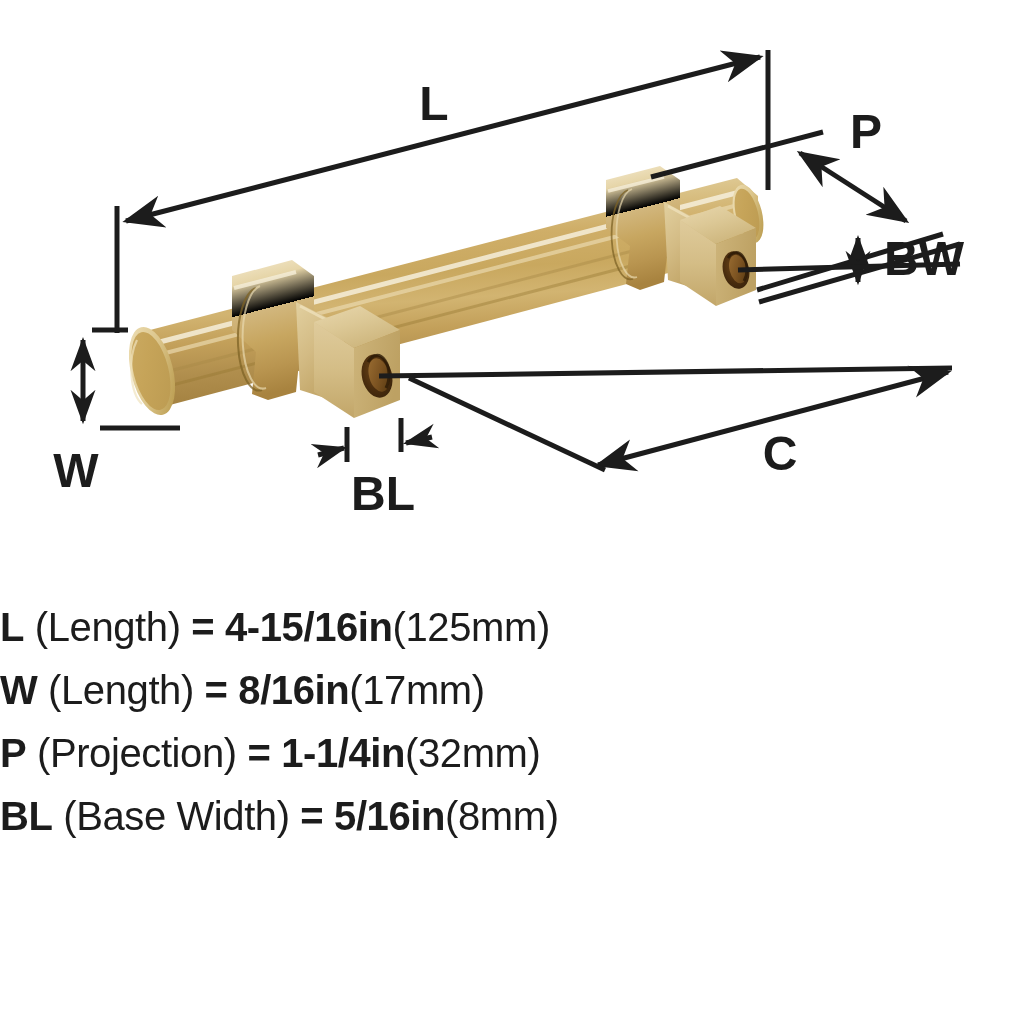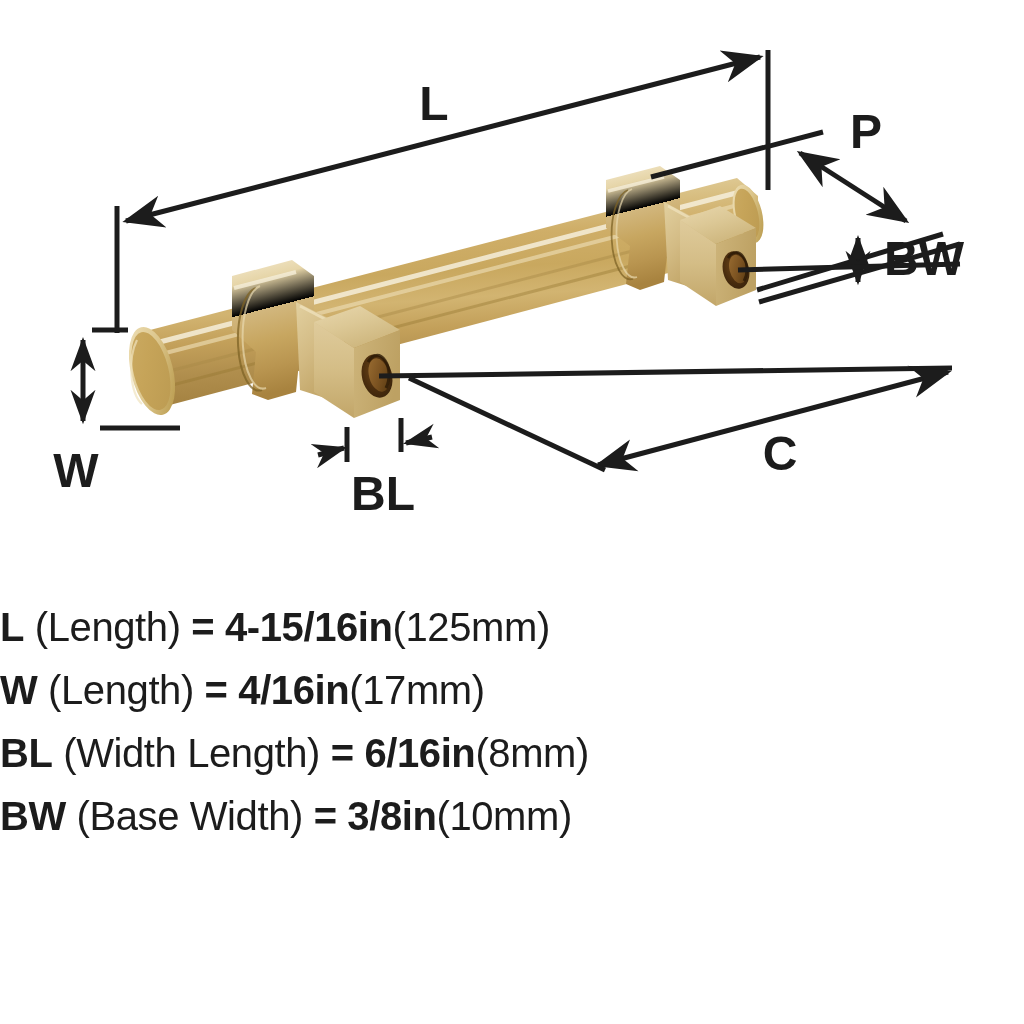--- a/index.html
+++ b/index.html
@@ -283,33 +283,33 @@
       <span class="spec-sym">L</span>
       <span class="spec-name">(Length)</span>
       <span class="spec-eq">=</span>
       <span class="spec-imp">4-15/16in</span><span class="spec-met">(125mm)</span>
     </div>
 
     <div class="spec-line">
       <span class="spec-sym">W</span>
       <span class="spec-name">(Length)</span>
       <span class="spec-eq">=</span>
-      <span class="spec-imp">4/16in</span><span class="spec-met">(17mm)</span>
+      <span class="spec-imp">8/16in</span><span class="spec-met">(17mm)</span>
     </div>
 
+    <div class="spec-line">
+      <span class="spec-sym">P</span>
+      <span class="spec-name">(Projection)</span>
+      <span class="spec-eq">=</span>
+      <span class="spec-imp">1-1/4in</span><span class="spec-met">(32mm)</span>
+    </div>
 
 
     <div class="spec-line">
       <span class="spec-sym">BL</span>
-      <span class="spec-name">(Width Length)</span>
-      <span class="spec-eq">=</span>
-      <span class="spec-imp">6/16in</span><span class="spec-met">(8mm)</span>
-    </div>
-
-    <div class="spec-line">
-      <span class="spec-sym">BW</span>
       <span class="spec-name">(Base Width)</span>
       <span class="spec-eq">=</span>
-      <span class="spec-imp">3/8in</span><span class="spec-met">(10mm)</span>
+      <span class="spec-imp">5/16in</span><span class="spec-met">(8mm)</span>
     </div>
+
 
   </div>
 </div>
 
 </body></html>

